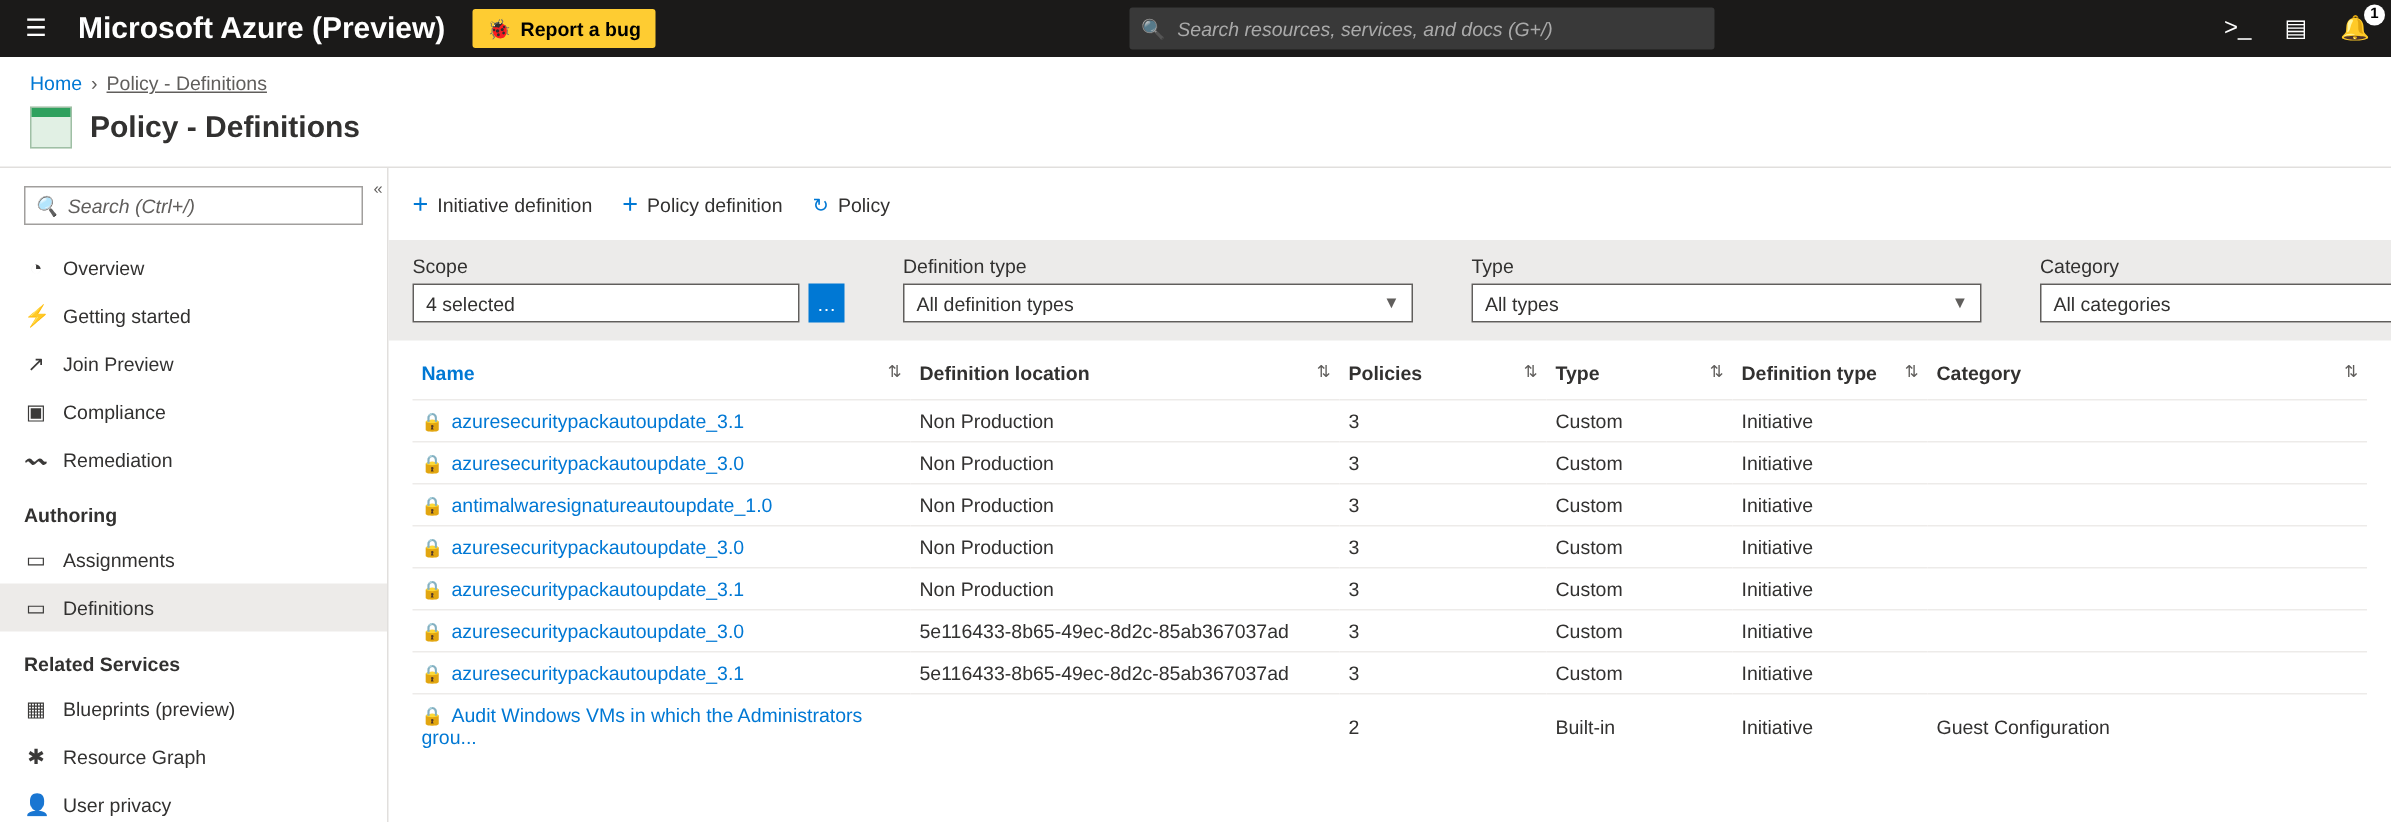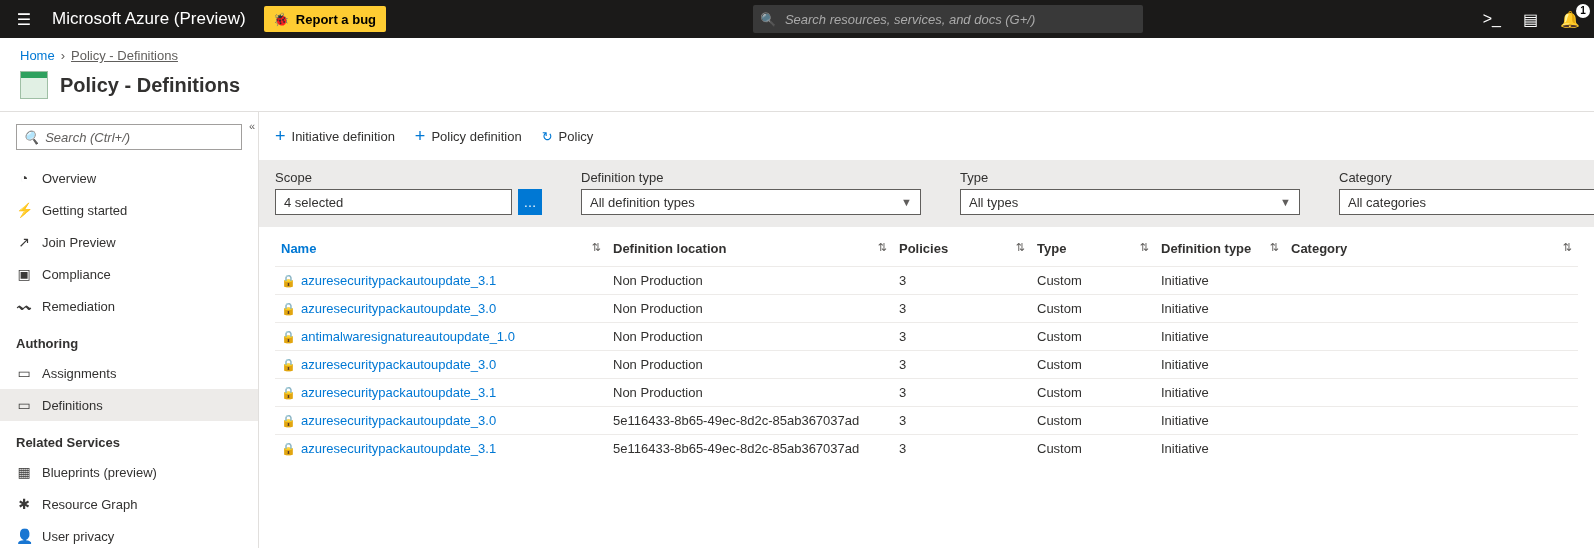--- a/index.html
+++ b/index.html
@@ -1,19 +1,19 @@
 <!DOCTYPE html>
 <html><head>
 <meta charset="utf-8">
 <style>
   * { box-sizing: border-box; margin:0; padding:0; }
   html,body { font-family: "Segoe UI", Arial, sans-serif; font-size:13px; color:#323130; background:#fff; width:1594px; }
   .topbar { height:38px; background:#1b1a19; color:#fff; display:flex; align-items:center; padding:0 4px; }
   .hamburger { width:40px; text-align:center; cursor:pointer; font-size:16px; }
-  .brand { font-weight:400; font-size:17px; margin-left:8px; }
+  .brand { font-weight:700; font-size:20px; margin-left:8px; }
   .bugbtn { margin-left:18px; height:26px; background:#fecc32; color:#000; border:none; border-radius:2px; padding:0 10px; display:flex; align-items:center; gap:6px; font-size:13px; font-weight:600; cursor:pointer; }
   .spacer { flex:1; }
   .searchbox { width:390px; height:28px; background:#393939; border-radius:2px; display:flex; align-items:center; padding:0 8px; color:#aaa; font-style:italic; gap:8px; margin-right:340px;}
   .searchbox .mag { font-style:normal; opacity:.7; }
   .top-icons { display:flex; gap:22px; align-items:center; color:#fff; font-size:16px; padding-right:10px; }
   .bell-wrap { position:relative; }
   .bell-badge { position:absolute; top:-6px; right:-10px; background:#fff; color:#000; font-size:10px; border-radius:8px; min-width:14px; height:14px; line-height:14px; text-align:center; font-weight:700; padding:0 2px;}
   
   .crumbs { padding:10px 20px 8px 20px; font-size:13px; display:flex; align-items:center; gap:6px; }
   .crumb-link { color:#0078d4; text-decoration:none; }
@@ -36,21 +36,21 @@
   .main { flex:1; overflow:hidden;}
   .cmdbar { height:48px; display:flex; align-items:center; gap:20px; padding:0 16px; }
   .cmd { display:flex; align-items:center; gap:6px; color:#323130; cursor:pointer; }
   .cmd .plus, .cmd .circ { color:#0078d4; }
   .cmd .plus { font-size:18px; font-weight:400; }
   
   .filters { background:#ecebea; padding:10px 16px 12px 16px; display:flex; gap:39px; }
   .fcol .flabel { font-size:13px; margin-bottom:4px; }
   .fscope-row { display:flex; gap:6px; }
   .fbox { height:26px; border:1px solid #605e5c; background:#fff; display:flex; align-items:center; justify-content:space-between; padding:0 8px; }
-  .scopebox { width:237px; }
+  .scopebox { width:258px; }
   .ellipsisbtn { width:24px; height:26px; background:#0078d4; color:#fff; display:flex; align-items:center; justify-content:center; cursor:pointer; }
   .selbox { width:340px; }
   .chev { font-size:11px; color:#605e5c; }
   
   .tablewrap { padding:0 16px; }
   table { width:100%; border-collapse:collapse; }
   thead th { text-align:left; font-weight:600; font-size:13px; padding:14px 6px 10px 6px; color:#323130; }
   thead th .sort { float:right; color:#605e5c; font-size:11px; font-weight:400;}
   thead th.name-col .txt { color:#0078d4; }
   tbody td { padding:6px 6px; border-top:1px solid #edebe9; font-size:13px; vertical-align:middle; }
@@ -275,17 +275,25 @@
               <td></td>
             </tr>
             <tr>
               <td><span class="rowicon">🔒</span><a href="#" class="rowlink">azuresecuritypackautoupdate_3.1</a></td>
               <td>5e116433-8b65-49ec-8d2c-85ab367037ad</td>
               <td>3</td>
               <td>Custom</td>
               <td>Initiative</td>
               <td></td>
             </tr>
+            <tr>
+              <td><span class="rowicon">🔒</span><a href="#" class="rowlink">Audit Windows VMs in which the Administrators grou...</a></td>
+              <td></td>
+              <td>2</td>
+              <td>Built-in</td>
+              <td>Initiative</td>
+              <td>Guest Configuration</td>
+            </tr>
           </tbody>
     </table>
     </div>
   </div>
 </div>
 
 </body></html>

